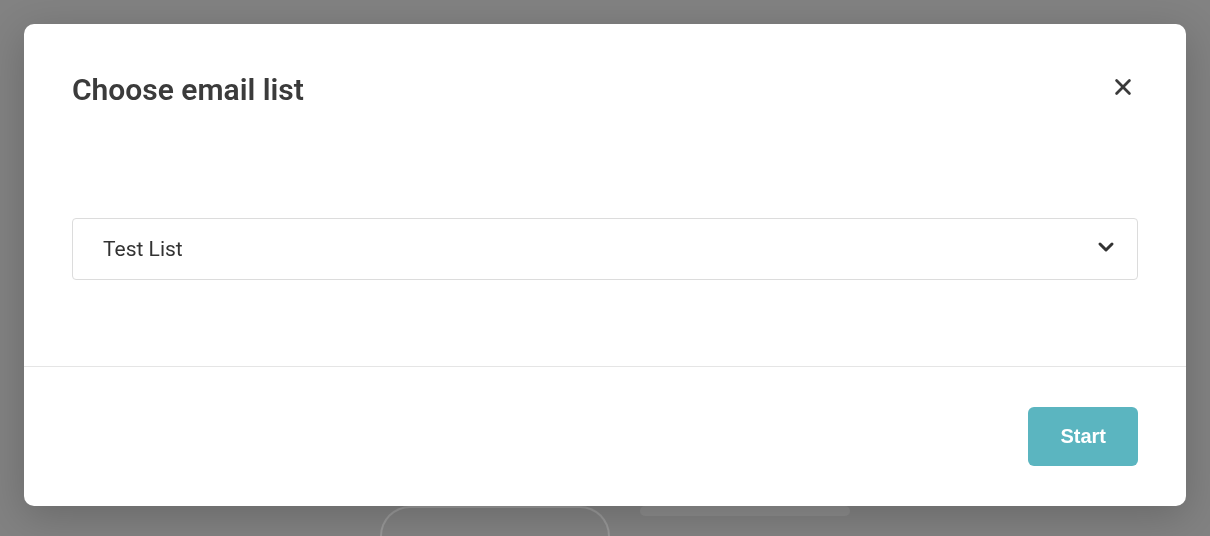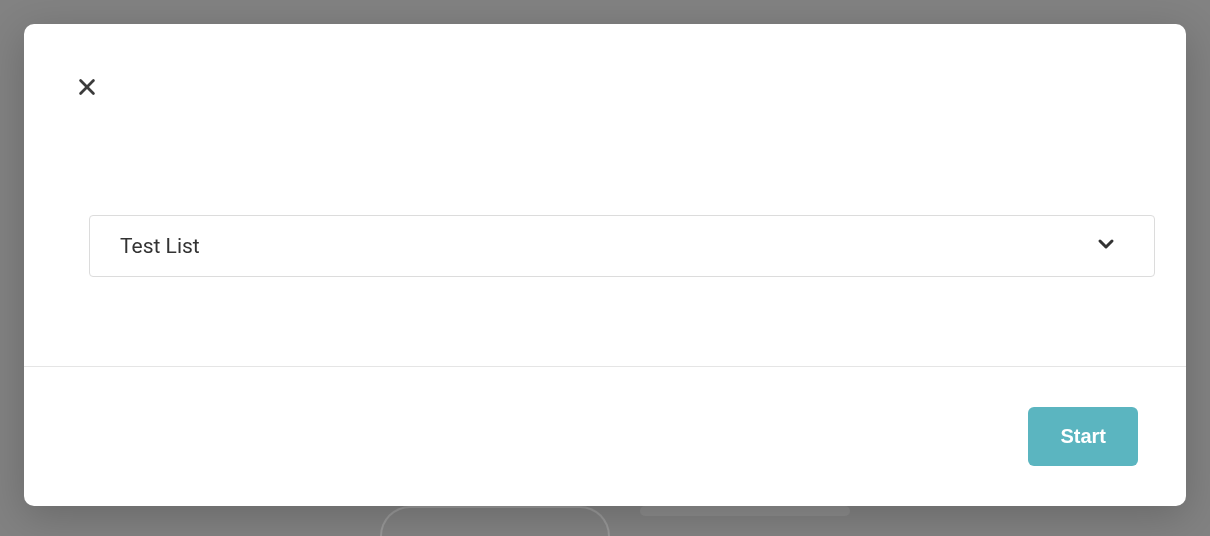--- a/index.html
+++ b/index.html
@@ -74,21 +74,20 @@
       border: 1px solid #dcdcdc;
       border-radius: 4px;
       background: #ffffff;
       padding: 18px 48px 18px 30px;
       font-size: 21px;
       color: #333333;
       cursor: pointer;
       display: flex;
       align-items: center;
       justify-content: space-between;
-      margin-left: 17px;
     }
     .select-value {
       flex: 1;
     }
     .chevron-icon {
       position: absolute;
       right: 20px;
       top: 50%;
       transform: translateY(-50%);
       color: #333333;
@@ -140,20 +139,21 @@
 </head>
 <body>
 
 <div class="bg-shape-1"></div>
 <div class="bg-shape-2"></div>
 
 <div class="modal-backdrop"></div>
 
 <div class="modal">
   <div class="modal-header">
+    <h2 class="modal-title">Choose email list</h2>
     <button class="close-button">
       <span>
         <svg viewBox="0 0 24 24" fill="none" stroke="currentColor" stroke-width="3" stroke-linecap="round">
           <line x1="5" y1="5" x2="19" y2="19"></line>
           <line x1="19" y1="5" x2="5" y2="19"></line>
         </svg>
       </span>
     </button>
   </div>
 

